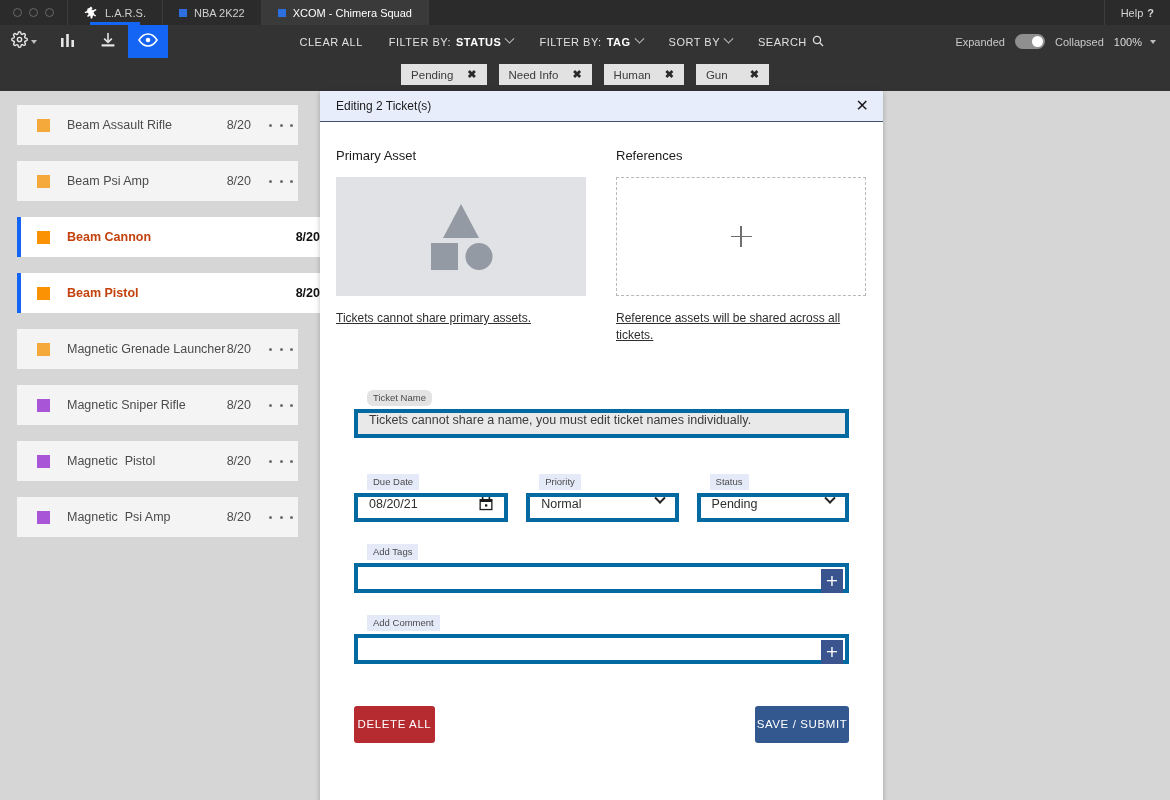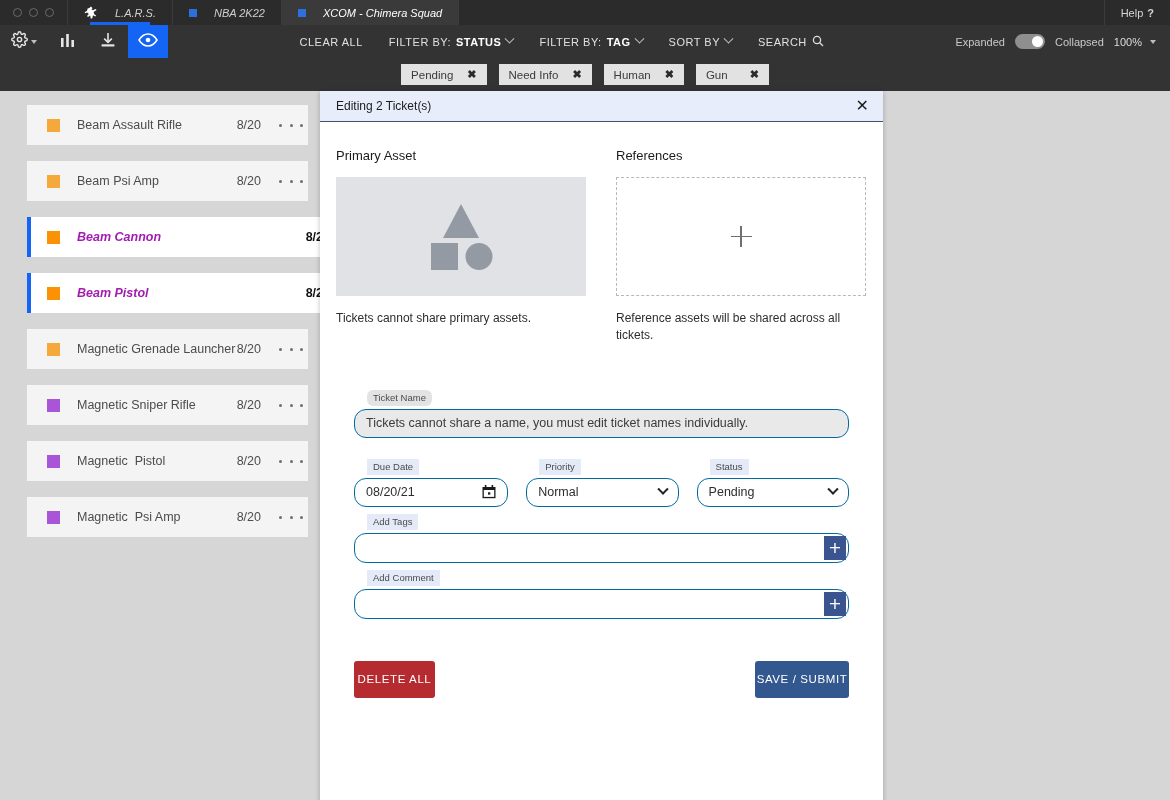--- a/index.html
+++ b/index.html
@@ -23,28 +23,27 @@
   .win-dots {
     display: flex; align-items: center; gap: 7px;
     padding: 0 13px;
     border-right: 1px solid #3c3c3c;
   }
   .win-dot {
     width: 9px; height: 9px; border-radius: 50%;
     border: 1px solid #6a6a6a;
   }
   .tab {
-    display: flex; align-items: center; gap: 17px;
+    display: flex; align-items: center; gap: 7px;
     padding: 0 16px;
     border-right: 1px solid #3c3c3c;
     position: relative;
     color: #cfcfcf;
     font-size: 11px;
     white-space: nowrap;
-    font-style: italic;
   }
   .tab.active { background: #3a3a3a; color: #fff; }
   .tab.lars { background: #2b2b2b; }
   .tab.lars.underlined::after {
     content: ""; position: absolute; left: 22px; right: 22px; bottom: 0;
     height: 3px; background: #1565f5;
   }
   .tab-square { width: 8px; height: 8px; background: #2e6fe0; display: inline-block; }
   .tab-lars-icon {
     width: 14px; height: 13px; position: relative; display: inline-block;
@@ -133,21 +132,21 @@
   
   .main {
     position: relative;
     height: 709px;
     background: #d6d6d6;
   }
 
   
   .list {
     position: absolute;
-    left: 27px; top: 14px;
+    left: 17px; top: 14px;
     width: 281px;
   }
   .row {
     height: 40px;
     margin-bottom: 16px;
     background: #f4f4f4;
     display: flex; align-items: center;
     padding-left: 20px;
     position: relative;
     cursor: pointer;
@@ -159,21 +158,21 @@
     padding-left: 16px;
   }
   .swatch { width: 13px; height: 13px; flex: none; }
   .row-name {
     margin-left: 17px;
     font-size: 12.5px;
     color: #4c4c4c;
     white-space: pre;
     flex: 1;
   }
-  .row.selected .row-name { color: #a21caf; font-weight: bold; font-style: italic; }
+  .row.selected .row-name { color: #c2410c; font-weight: bold; }
   .row-count {
     font-size: 12.5px;
     color: #4c4c4c;
     margin-right: 18px;
   }
   .row.selected .row-count { color: #111; font-weight: bold; margin-right: 0; }
   .dots {
     width: 24px;
     margin-right: 5px;
     display: flex; align-items: center; justify-content: space-between;
@@ -224,57 +223,58 @@
     width: 21px; height: 21px; position: relative;
   }
   .plus-big::before, .plus-big::after {
     content: ""; position: absolute; background: #6f6f6f;
   }
   .plus-big::before { left: 0; right: 0; top: 9.5px; height: 1.8px; }
   .plus-big::after { top: 0; bottom: 0; left: 9.5px; width: 1.8px; }
   .asset-caption {
     font-size: 12px; color: #2e2e2e; margin-top: 14px; line-height: 1.45;
     width: 238px;
+    text-decoration: underline;
   }
 
   .form { padding: 42px 18px 0 18px; }
   .flabel {
     display: inline-block;
     background: #e4eaf8;
     color: #4a4a4a;
     font-size: 9.5px;
     padding: 2px 6px 3px 6px;
     margin-left: 13px;
   }
   .flabel.plainbg { background: #e3e3e3; border-radius: 6px; }
   .fld {
-    border: 1px solid #0369a1;
-    border-radius: 12px;
+    border: 4px solid #0369a1;
+    border-radius: 0;
     background: #fff;
     height: 29px;
-    display: flex; align-items: center;
+    display: flex; 
     padding: 0 11px;
     font-size: 12.5px;
     color: #2e2e2e;
     margin-top: 3px;
   }
   .fld.disabled { background: #e9e9e9; color: #3b3b3b; }
-  .row3 { display: flex; gap: 18px; margin-top: 18px; }
+  .row3 { display: flex; gap: 18px; margin-top: 33px; }
   .col-date { width: 168px; }
   .col-pri { width: 166px; }
   .col-sta { width: 166px; }
   .fld .grow { flex: 1; }
   .cal-icon { width: 14px; height: 14px; flex: none; }
   .sel-chev {
     display: inline-block; width: 8px; height: 8px;
     border-right: 2px solid #252525; border-bottom: 2px solid #252525;
     transform: rotate(45deg) translate(-2px,-2px);
     flex: none;
   }
-  .addrow { margin-top: 4px; }
+  .addrow { margin-top: 19px; }
   .fld.with-btn { padding: 0; position: relative; height: 30px; }
   .plus-btn {
     position: absolute; right: 2px; top: 2px;
     width: 22px; height: 24px;
     background: #39548f;
     display: flex; align-items: center; justify-content: center;
     cursor: pointer;
   }
   .plus-btn .g { color: #fff; font-size: 16px; line-height: 1; font-family: "DejaVu Sans", sans-serif; }
 

